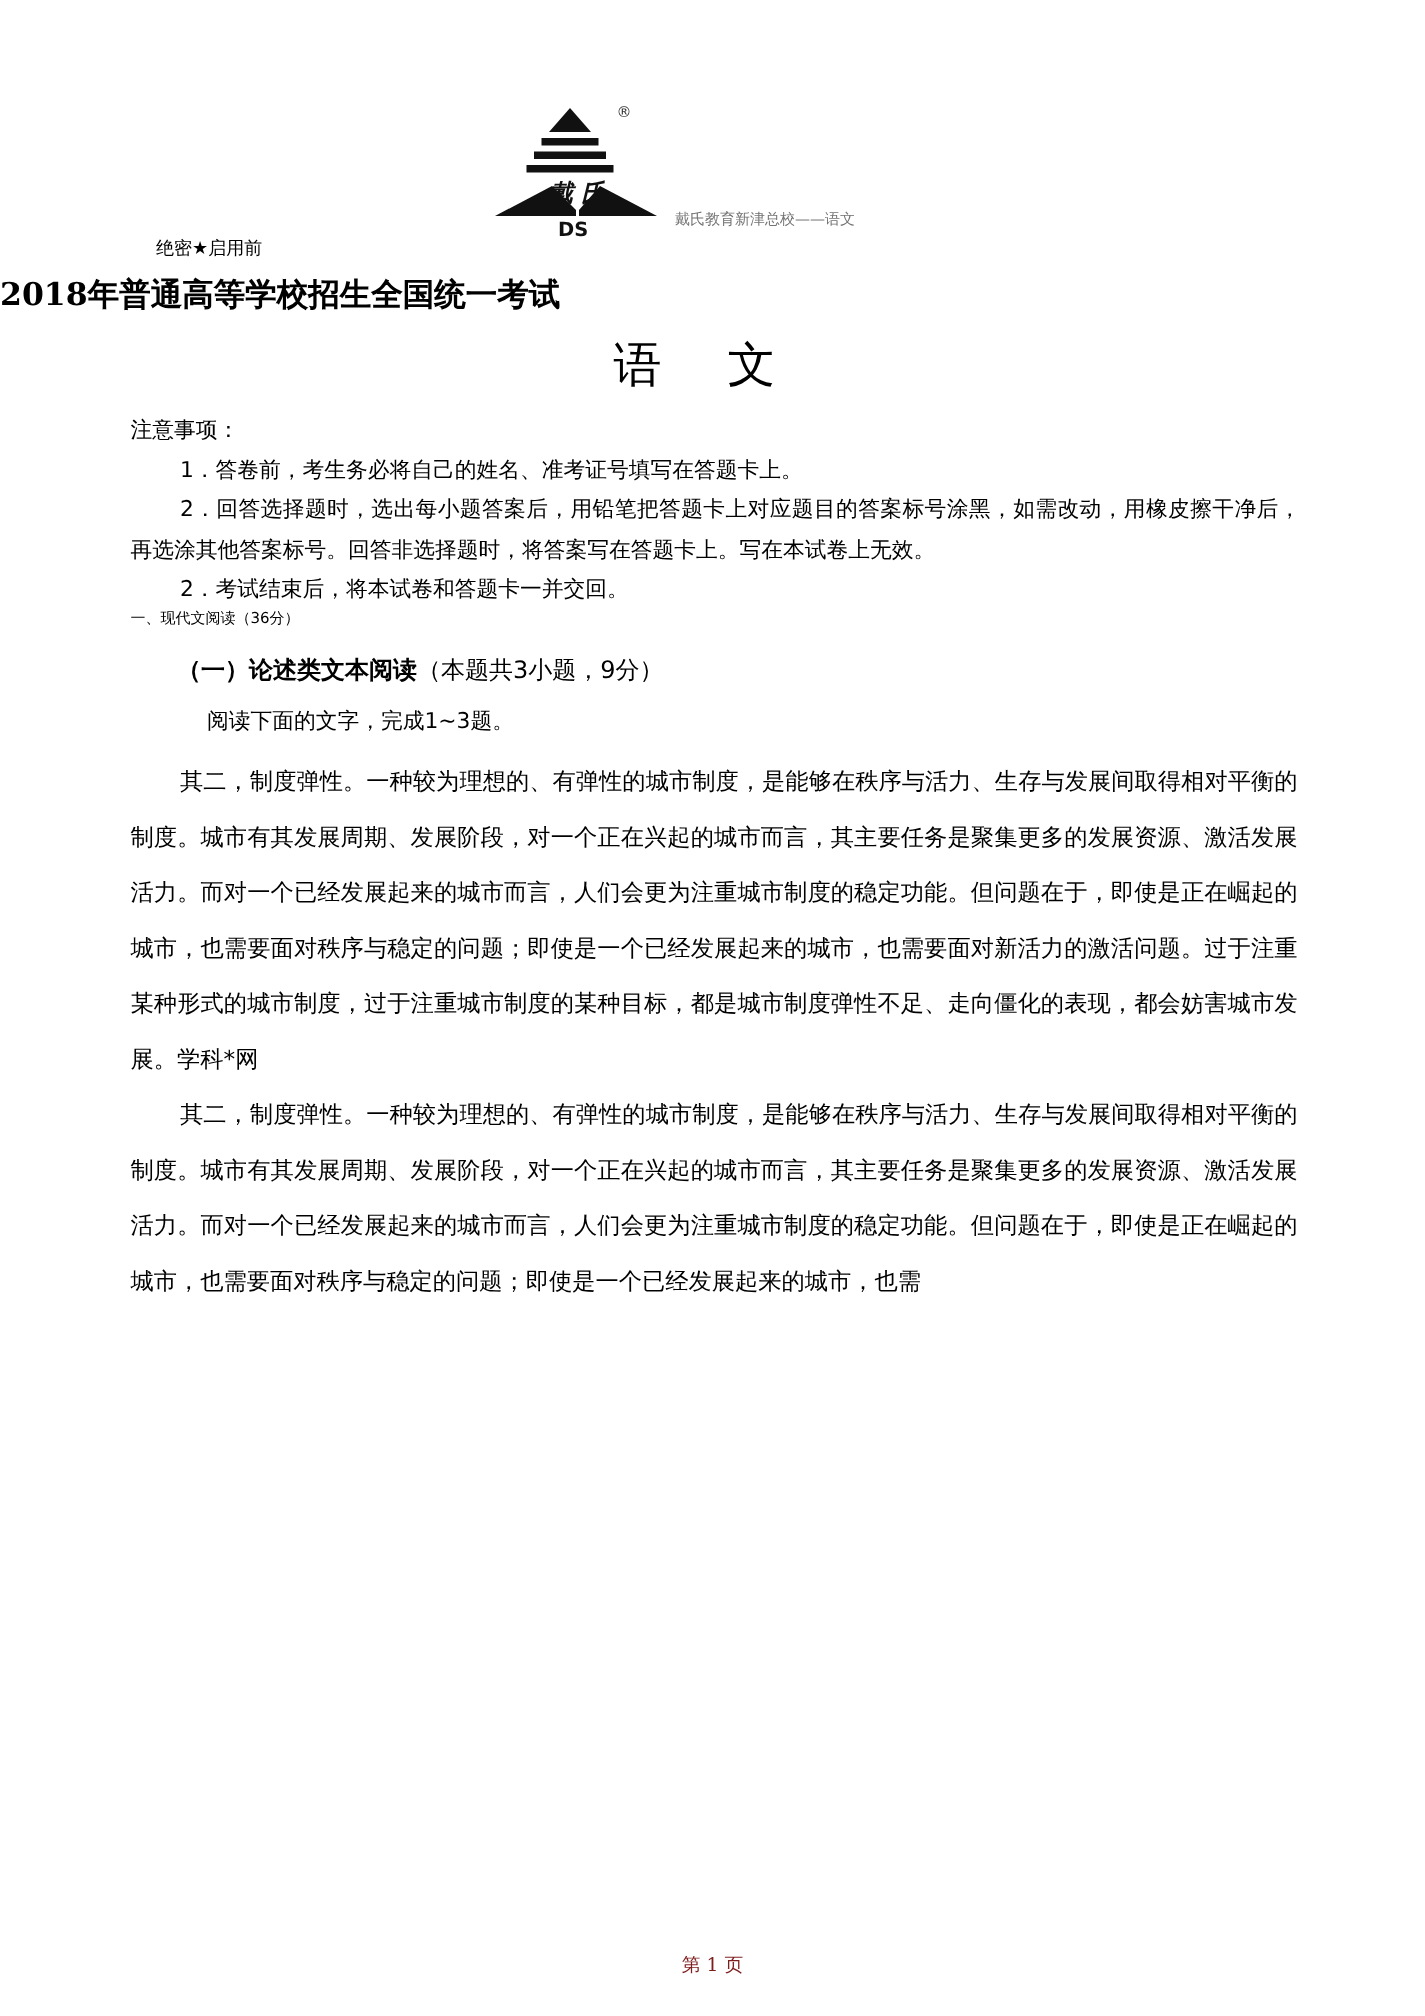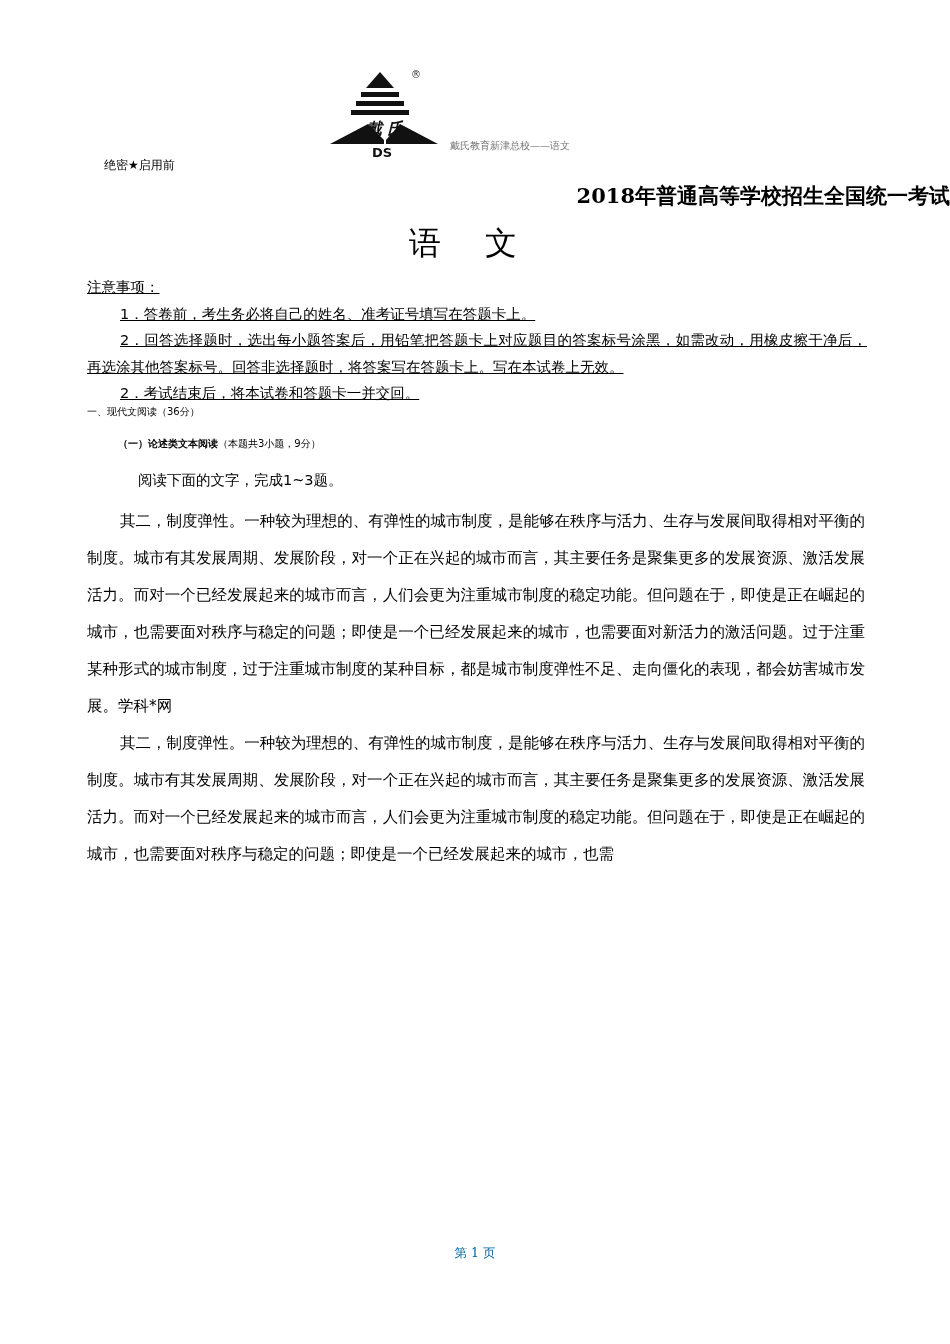--- a/index.html
+++ b/index.html
@@ -1,32 +1,32 @@
 <!DOCTYPE html>
 <html><head>
   <meta charset="utf-8">
   <style>
     html, body { margin: 0; padding: 0; background: #ffffff; }
     body { width: 950px; height: 1344px; position: relative; overflow: hidden; color: #000; font-family: "DejaVu Serif", "Liberation Serif", serif; }
     .page { position: absolute; left: 0; top: 0; width: 950px; height: 1344px; }
     .logo { position: absolute; left: 328px; top: 66px; width: 122px; height: 92px; }
     .header-caption { position: absolute; left: 450px; top: 139px; font-size: 10px; color: #737373; white-space: nowrap; }
     .secret { position: absolute; left: 104px; top: 157px; font-size: 12px; font-family: "DejaVu Sans", sans-serif; }
-    .exam-title { position: absolute; left: 0; width: 950px; top: 182px; text-align: right; font-size: 21px; font-weight: bold; font-family: "DejaVu Serif", serif; }
+    .exam-title { position: absolute; left: 0; width: 950px; top: 182px; text-align: left; font-size: 21px; font-weight: bold; font-family: "DejaVu Serif", serif; }
     .subject { position: absolute; left: 0; width: 950px; top: 222px; text-align: center; font-size: 32px; font-family: "DejaVu Sans", sans-serif; letter-spacing: 44px; padding-left: 20px; box-sizing: border-box; }
-    .notice { position: absolute; left: 87px; top: 274px; width: 780px; font-size: 14.5px; line-height: 26.5px; font-family: "DejaVu Sans", sans-serif; text-decoration: underline; }
+    .notice { position: absolute; left: 87px; top: 274px; width: 780px; font-size: 14.5px; line-height: 26.5px; font-family: "DejaVu Sans", sans-serif; }
     .notice .head { font-weight: normal; }
     .notice .item { text-indent: 33px; text-align: justify; }
     .section { position: absolute; left: 87px; top: 405px; font-size: 10px; font-family: "DejaVu Sans", sans-serif; }
-    .subsection { position: absolute; left: 118px; top: 437px; font-size: 10px; font-family: "DejaVu Sans", sans-serif; }
+    .subsection { position: absolute; left: 118px; top: 437px; font-size: 16px; font-family: "DejaVu Sans", sans-serif; }
     .subsection .bold { font-weight: bold; }
     .instruction { position: absolute; left: 118px; top: 471px; font-size: 14.5px; font-family: "DejaVu Sans", sans-serif; margin-left: 20px; }
     .body-text { position: absolute; left: 87px; top: 503px; width: 778px; font-size: 15.5px; line-height: 37px; font-family: "DejaVu Sans", sans-serif; }
     .body-text p { margin: 0; text-indent: 33px; text-align: justify; }
-    .footer { position: absolute; left: 0; width: 950px; top: 1245px; text-align: center; font-size: 12.5px; color: #0369a1; }
+    .footer { position: absolute; left: 0; width: 950px; top: 1302px; text-align: center; font-size: 12.5px; color: #7f1d1d; }
   </style>
 </head>
 <body>
 
 <div class="page">
 
   <div class="logo">
     <svg width="122" height="92" viewBox="0 0 122 92">
 
       <polygon points="52,6 38,22 66,22" fill="#111"></polygon>

